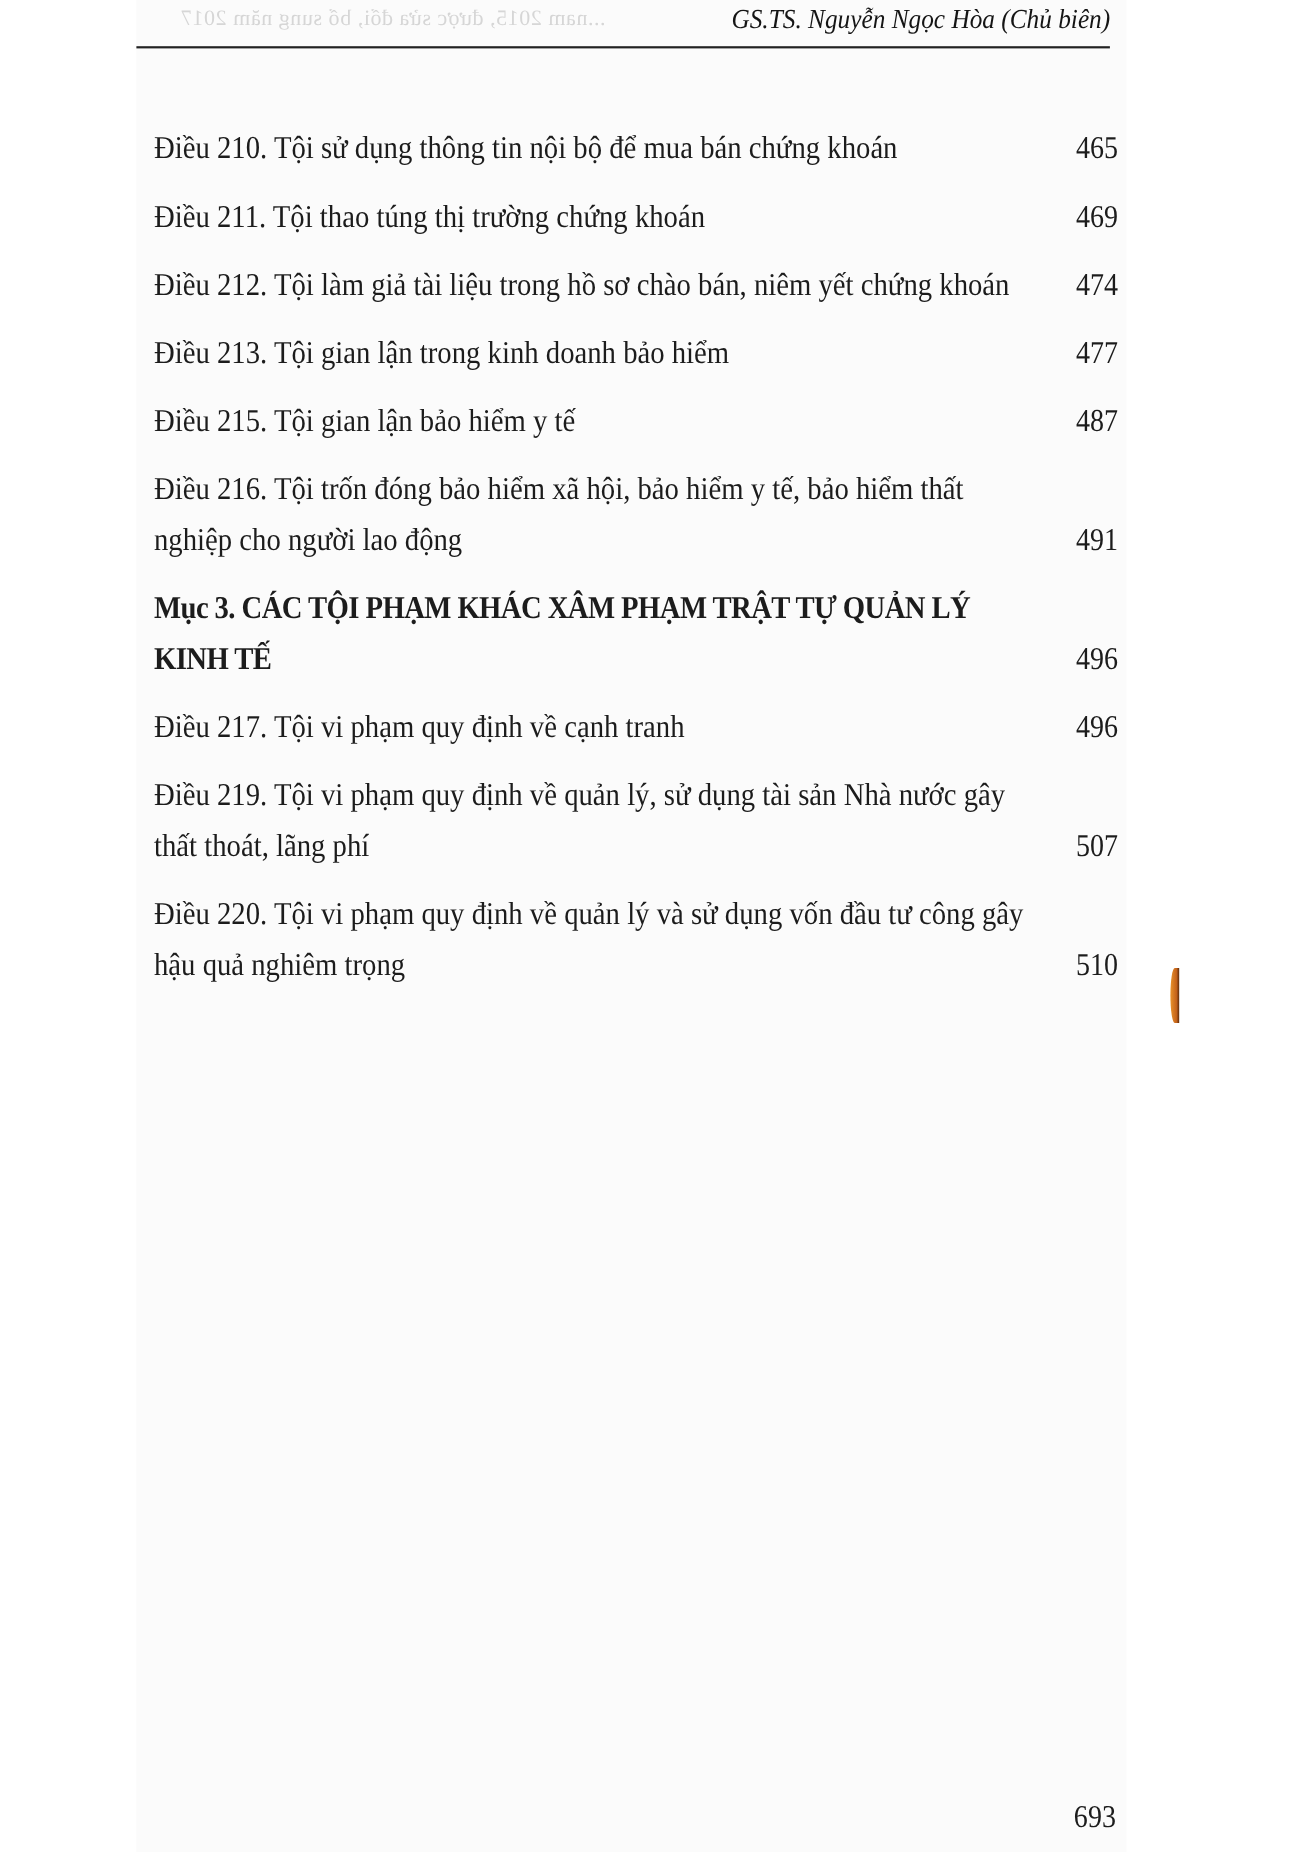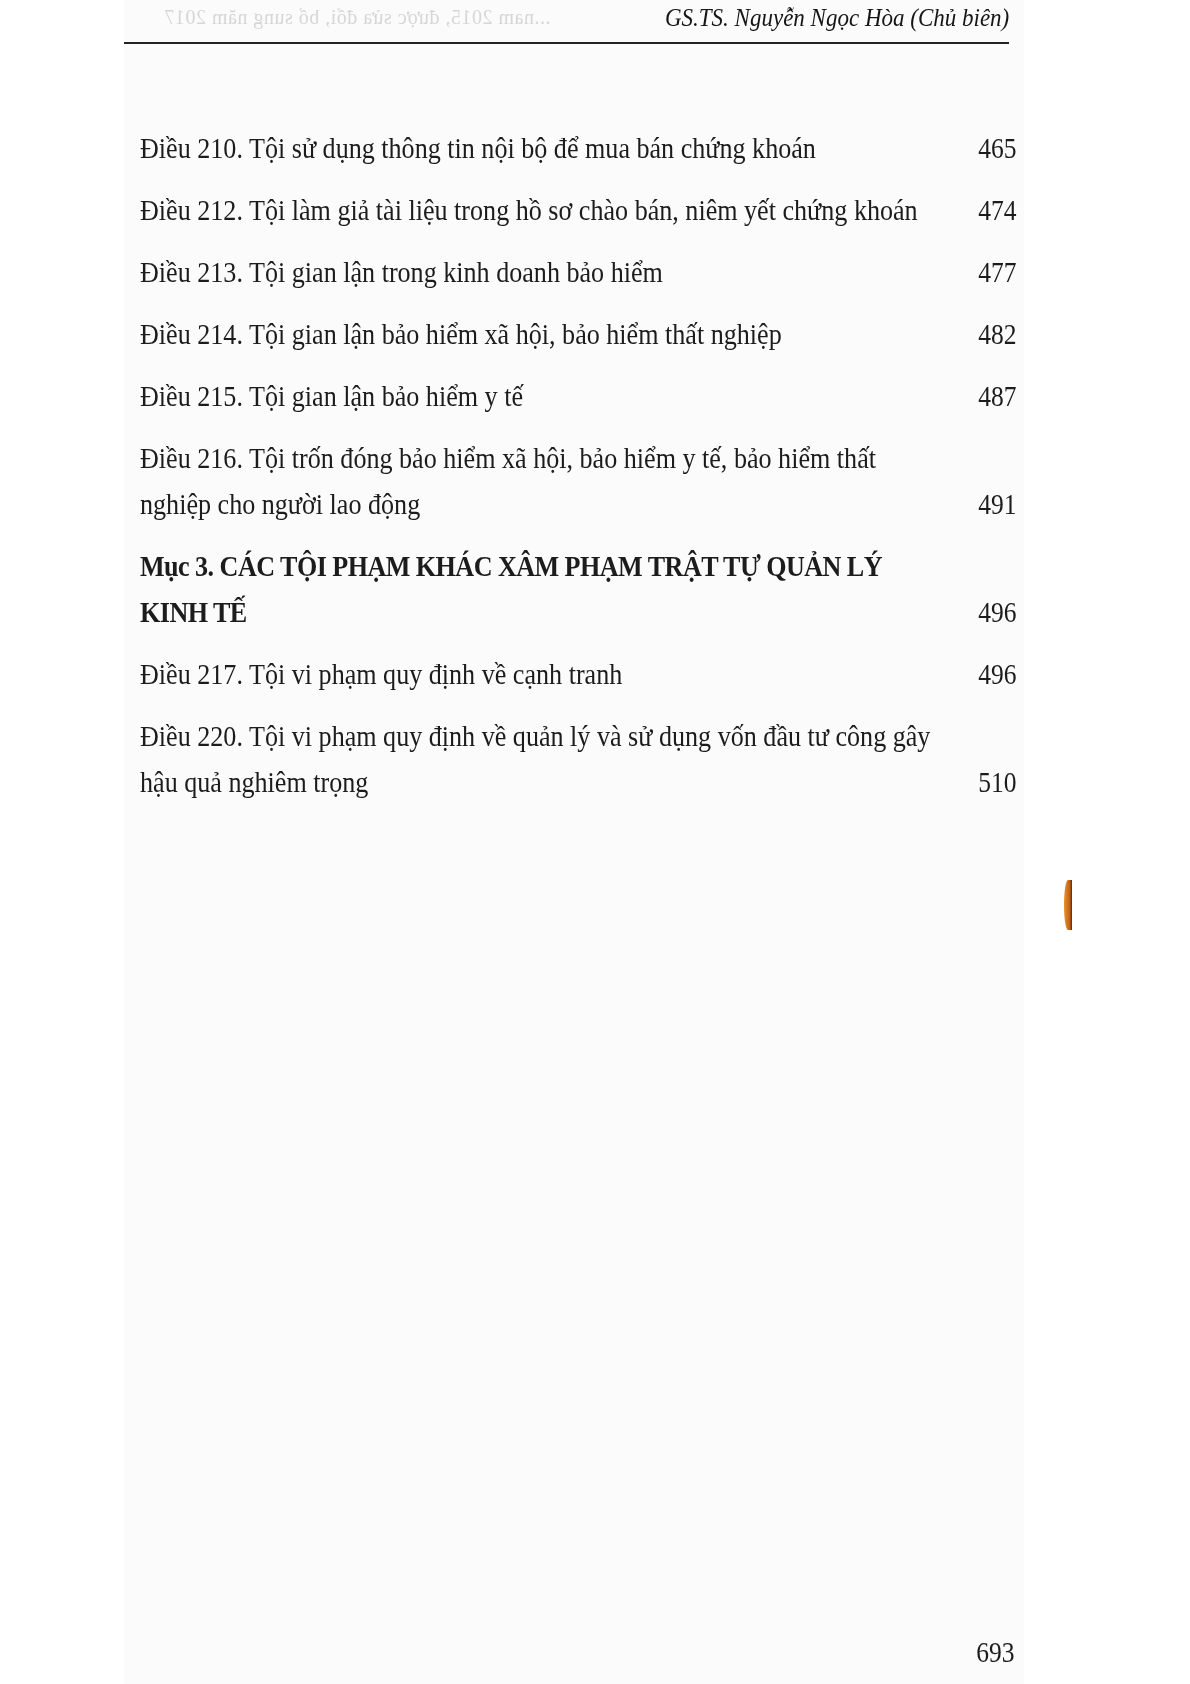--- a/index.html
+++ b/index.html
@@ -57,21 +57,20 @@
       top: 40px;
       width: 885px;
       height: 2px;
       background: #222;
     }
     .toc {
       position: absolute;
       left: 16px;
       top: 112px;
       width: 876px;
-      margin-top: 13px;
     }
     .entry {
       position: relative;
       font-size: 29px;
       line-height: 46px;
       padding-right: 70px;
       margin-bottom: 16px;
     }
     .entry .title {
       display: block;
@@ -126,35 +125,35 @@
     <div class="header-rule"></div>
   </div>
 
   <div class="toc">
 
     <div class="entry justify">
       <span class="title">Điều 210. Tội sử dụng thông tin nội bộ để mua bán chứng khoán</span>
       <span class="page-no">465</span>
     </div>
 
+    <div class="entry">
+      <span class="title">Điều 211. Tội thao túng thị trường chứng khoán</span>
+      <span class="page-no">469</span>
+    </div>
 
     <div class="entry">
       <span class="title">Điều 212. Tội làm giả tài liệu trong hồ sơ chào bán, niêm yết chứng khoán</span>
       <span class="page-no">474</span>
     </div>
 
     <div class="entry">
       <span class="title">Điều 213. Tội gian lận trong kinh doanh bảo hiểm</span>
       <span class="page-no">477</span>
     </div>
 
-    <div class="entry">
-      <span class="title">Điều 214. Tội gian lận bảo hiểm xã hội, bảo hiểm thất nghiệp</span>
-      <span class="page-no">482</span>
-    </div>
 
     <div class="entry">
       <span class="title">Điều 215. Tội gian lận bảo hiểm y tế</span>
       <span class="page-no">487</span>
     </div>
 
     <div class="entry">
       <span class="title">Điều 216. Tội trốn đóng bảo hiểm xã hội, bảo hiểm y tế, bảo hiểm thất nghiệp cho người lao động</span>
       <span class="page-no">491</span>
     </div>
@@ -164,20 +163,24 @@
       <span class="page-no">496</span>
     </div>
 
     <div class="entry">
       <span class="title">Điều 217. Tội vi phạm quy định về cạnh tranh</span>
       <span class="page-no">496</span>
     </div>
 
 
 
+    <div class="entry">
+      <span class="title">Điều 219. Tội vi phạm quy định về quản lý, sử dụng tài sản Nhà nước gây thất thoát, lãng phí</span>
+      <span class="page-no">507</span>
+    </div>
 
     <div class="entry">
       <span class="title">Điều 220. Tội vi phạm quy định về quản lý và sử dụng vốn đầu tư công gây hậu quả nghiêm trọng</span>
       <span class="page-no">510</span>
     </div>
 
 
 
   </div>
 

